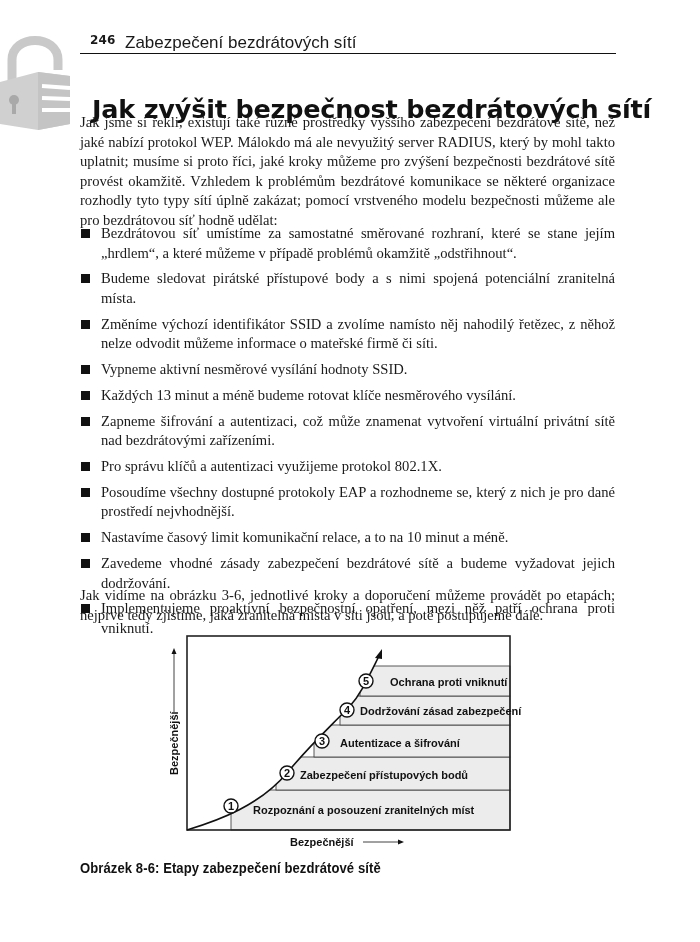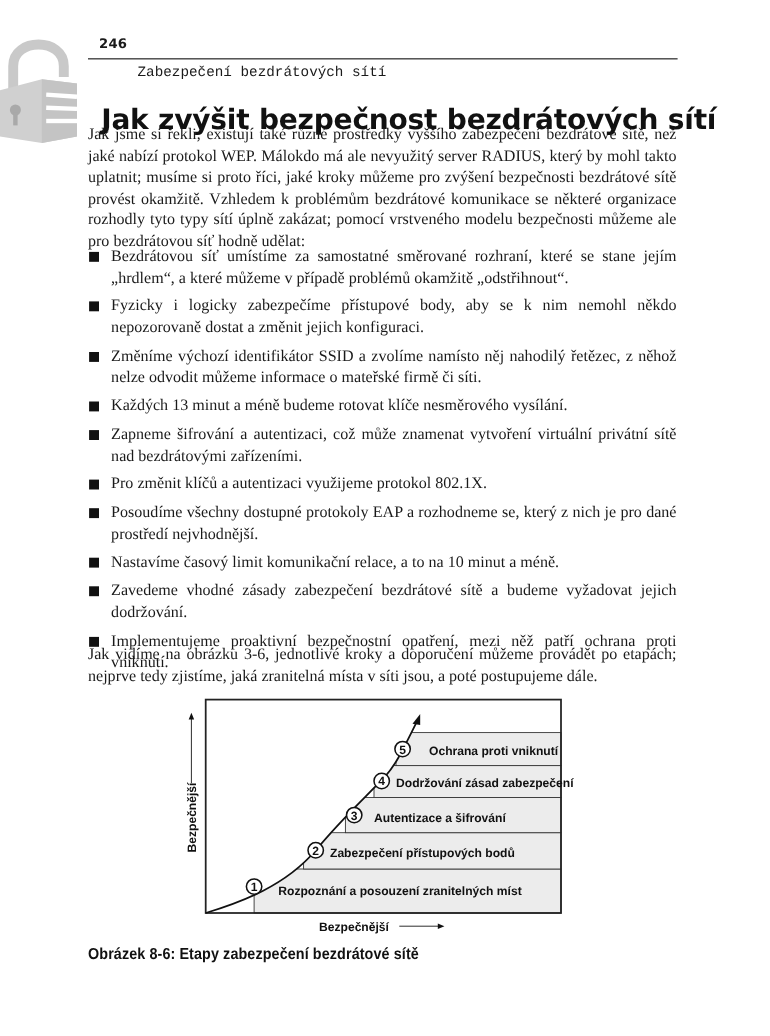--- a/index.html
+++ b/index.html
@@ -2,21 +2,21 @@
 <html><head>
 <meta charset="utf-8">
 <style>
   html, body { margin: 0; padding: 0; background: #ffffff; }
   body { width: 700px; height: 942px; position: relative; overflow: hidden; font-family: "Liberation Serif", serif; color: #1a1a1a; }
 
   .lock { position: absolute; left: 0; top: 20px; width: 70px; height: 110px; }
 
   .running-head { position: absolute; left: 80px; top: 33px; width: 536px; height: 20px; border-bottom: 1.5px solid #111; }
   .page-num { position: absolute; left: 10px; top: 0; font-family: "DejaVu Sans", sans-serif; font-weight: bold; font-size: 12px; letter-spacing: 0.2px; }
-  .head-title { position: absolute; left: 45px; top: 0; font-family: Liberation Mono, monospace; font-size: 13px; margin-top: 25px; }
+  .head-title { position: absolute; left: 45px; top: 0; font-family: Liberation Sans, sans-serif; font-size: 17px; }
 
   .title { position: absolute; left: 80px; top: 82px; margin: 12px; font-family: "DejaVu Sans", sans-serif; font-weight: bold; font-size: 25.5px; letter-spacing: -0.2px; color: #111; white-space: nowrap; }
 
   .para { position: absolute; left: 80px; width: 535px; margin: 0; font-size: 14.6px; line-height: 19.6px; text-align: justify; }
   .intro { top: 113px; }
   .outro { top: 586px; }
 
   .bullets { position: absolute; left: 80px; top: 224px; width: 535px; margin: 0; padding: 0; list-style: none; }
   .bullets li { position: relative; padding-left: 21px; font-size: 14.6px; line-height: 19.6px; text-align: justify; margin-bottom: 6.2px; }
   .bullets li .sq { position: absolute; left: 1px; top: 5px; width: 9px; height: 9px; background: #111; }
@@ -46,25 +46,26 @@
   <span class="page-num">246</span>
   <span class="head-title">Zabezpečení bezdrátových sítí</span>
 </div>
 
 <h1 class="title">Jak zvýšit bezpečnost bezdrátových sítí</h1>
 
 <p class="para intro">Jak jsme si řekli, existují také různé prostředky vyššího zabezpečení bezdrátové sítě, než jaké nabízí protokol WEP. Málokdo má ale nevyužitý server RADIUS, který by mohl takto uplatnit; musíme si proto říci, jaké kroky můžeme pro zvýšení bezpečnosti bezdrátové sítě provést okamžitě. Vzhledem k problémům bezdrátové komunikace se některé organizace rozhodly tyto typy sítí úplně zakázat; pomocí vrstveného modelu bezpečnosti můžeme ale pro bezdrátovou síť hodně udělat:</p>
 
 <ul class="bullets">
   <li><span class="sq"></span><span>Bezdrátovou síť umístíme za samostatné směrované rozhraní, které se stane jejím „hrdlem“, a které můžeme v případě problémů okamžitě „odstřihnout“.</span></li>
-  <li><span class="sq"></span><span>Fyzicky i logicky zabezpečíme přístupové body, aby se k nim nemohl někdo nepozorovaně dostat a změnit jejich konfiguraci.</span></li>
+  <li><span class="sq"></span><span>Budeme sledovat pirátské přístupové body a s nimi spojená potenciální zranitelná místa.</span></li>
   <li><span class="sq"></span><span>Změníme výchozí identifikátor SSID a zvolíme namísto něj nahodilý řetězec, z něhož nelze odvodit můžeme informace o mateřské firmě či síti.</span></li>
+  <li><span class="sq"></span><span>Vypneme aktivní nesměrové vysílání hodnoty SSID.</span></li>
   <li><span class="sq"></span><span>Každých 13 minut a méně budeme rotovat klíče nesměrového vysílání.</span></li>
   <li><span class="sq"></span><span>Zapneme šifrování a autentizaci, což může znamenat vytvoření virtuální privátní sítě nad bezdrátovými zařízeními.</span></li>
-  <li><span class="sq"></span><span>Pro změnit klíčů a autentizaci využijeme protokol 802.1X.</span></li>
+  <li><span class="sq"></span><span>Pro správu klíčů a autentizaci využijeme protokol 802.1X.</span></li>
   <li><span class="sq"></span><span>Posoudíme všechny dostupné protokoly EAP a rozhodneme se, který z nich je pro dané prostředí nejvhodnější.</span></li>
   <li><span class="sq"></span><span>Nastavíme časový limit komunikační relace, a to na 10 minut a méně.</span></li>
   <li><span class="sq"></span><span>Zavedeme vhodné zásady zabezpečení bezdrátové sítě a budeme vyžadovat jejich dodržování.</span></li>
   <li><span class="sq"></span><span>Implementujeme proaktivní bezpečnostní opatření, mezi něž patří ochrana proti vniknutí.</span></li>
 </ul>
 
 <p class="para outro">Jak vidíme na obrázku 3-6, jednotlivé kroky a doporučení můžeme provádět po etapách; nejprve tedy zjistíme, jaká zranitelná místa v síti jsou, a poté postupujeme dále.</p>
 
 <svg class="figure" viewBox="0 0 380 230">
 

